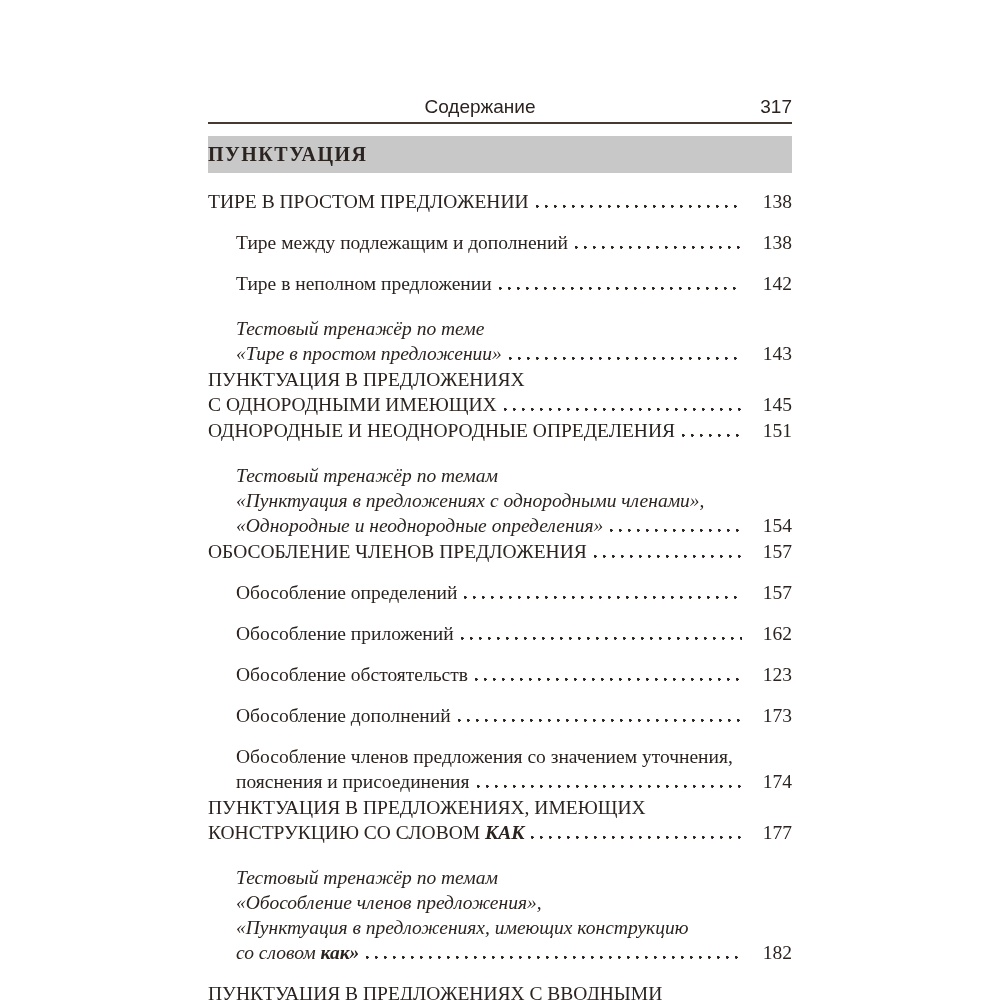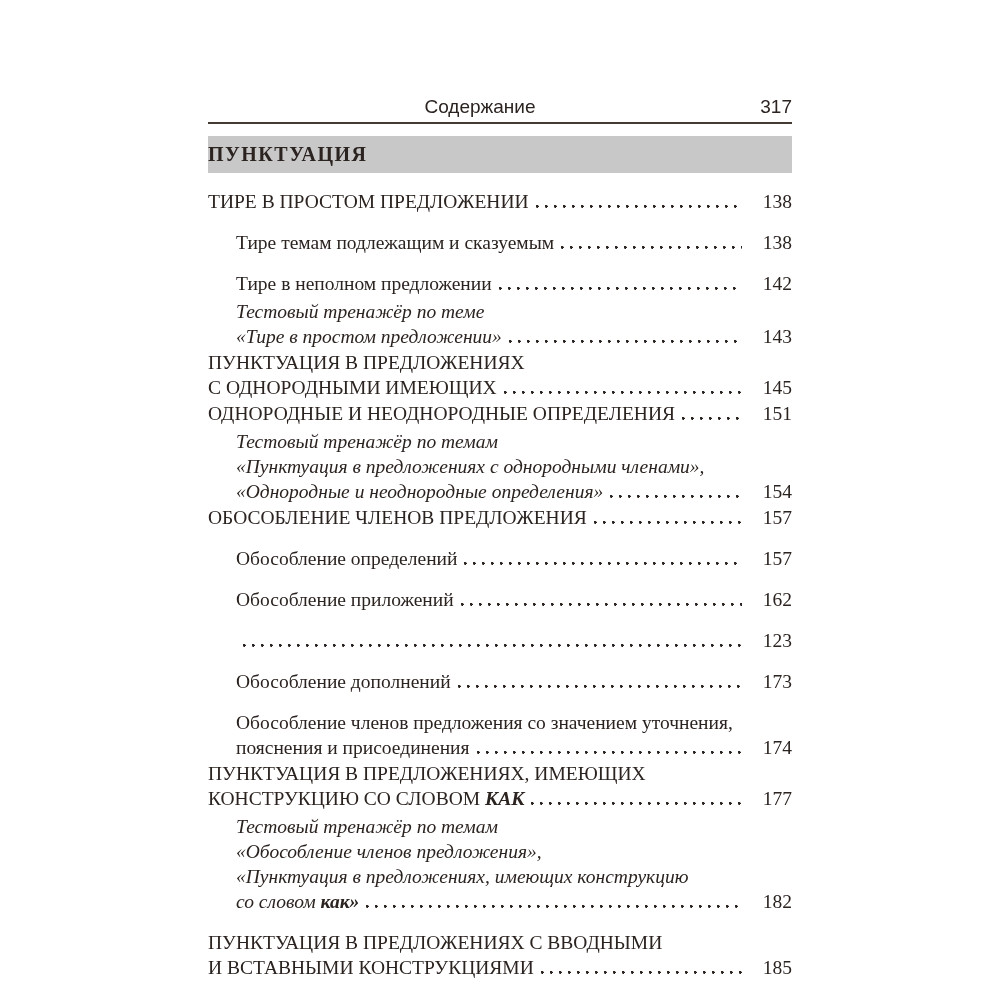--- a/index.html
+++ b/index.html
@@ -57,21 +57,21 @@
   }
   .toc{
     margin-top:7px;
     font-size:19.5px;
     line-height:25px;
   }
   .entry{margin-top:16px;}
   .entry.lvl2{padding-left:28px;}
   .entry.italic{font-style:italic;}
   .entry.gap-section{margin-top:1px;}
-  .entry.gap-small{margin-top:3px;}
+  .entry.gap-small{margin-top:20px;}
   .line.last{
     display:flex;
     align-items:baseline;
   }
   .txt{white-space:nowrap;}
   .b{font-weight:bold;}
   .i{font-style:italic;}
   .leader{
     flex:1 1 auto;
     height:4px;
@@ -104,21 +104,21 @@
     <div class="toc" id="toc">
         <div class="entry lvl1 gap-none">
           <div class="line last">
             <span class="txt"><span>ТИРЕ В ПРОСТОМ ПРЕДЛОЖЕНИИ</span></span>
             <span class="leader"></span>
             <span class="pg">138</span>
           </div>
         </div>
         <div class="entry lvl2 gap-none">
           <div class="line last">
-            <span class="txt"><span>Тире темам подлежащим и сказуемым</span></span>
+            <span class="txt"><span>Тире между подлежащим и дополнений</span></span>
             <span class="leader"></span>
             <span class="pg">138</span>
           </div>
         </div>
         <div class="entry lvl2 gap-none">
           <div class="line last">
             <span class="txt"><span>Тире в неполном предложении</span></span>
             <span class="leader"></span>
             <span class="pg">142</span>
           </div>
@@ -171,20 +171,21 @@
         </div>
         <div class="entry lvl2 gap-none">
           <div class="line last">
             <span class="txt"><span>Обособление приложений</span></span>
             <span class="leader"></span>
             <span class="pg">162</span>
           </div>
         </div>
         <div class="entry lvl2 gap-none">
           <div class="line last">
+            <span class="txt"><span>Обособление обстоятельств</span></span>
             <span class="leader"></span>
             <span class="pg">123</span>
           </div>
         </div>
         <div class="entry lvl2 gap-none">
           <div class="line last">
             <span class="txt"><span>Обособление дополнений</span></span>
             <span class="leader"></span>
             <span class="pg">173</span>
           </div>

